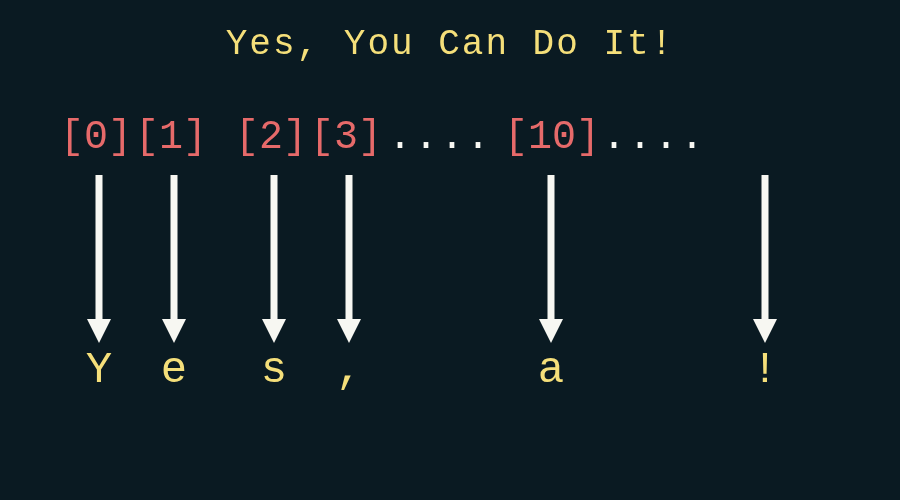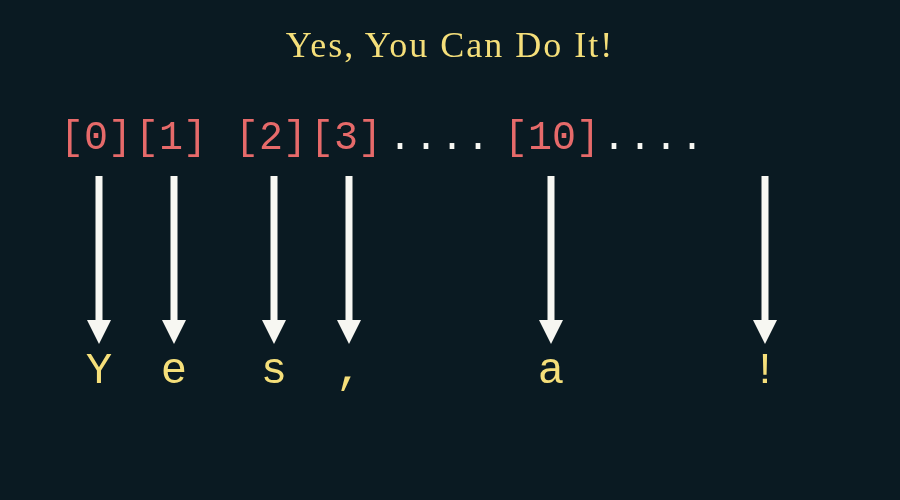--- a/index.html
+++ b/index.html
@@ -11,21 +11,20 @@
     font-family: "Courier New", Courier, monospace;
     overflow: hidden;
   }
   .title {
     text-align: center;
     color: #f5df7a;
     font-size: 36px;
     letter-spacing: 2px;
     margin-top: 24px;
     margin-bottom: 50px;
-    font-family: Liberation Serif, serif;
   }
   .row {
     position: relative;
     height: 50px;
     width: 100%;
   }
   .idx {
     position: absolute;
     color: #e66a6a;
     font-size: 40px;

